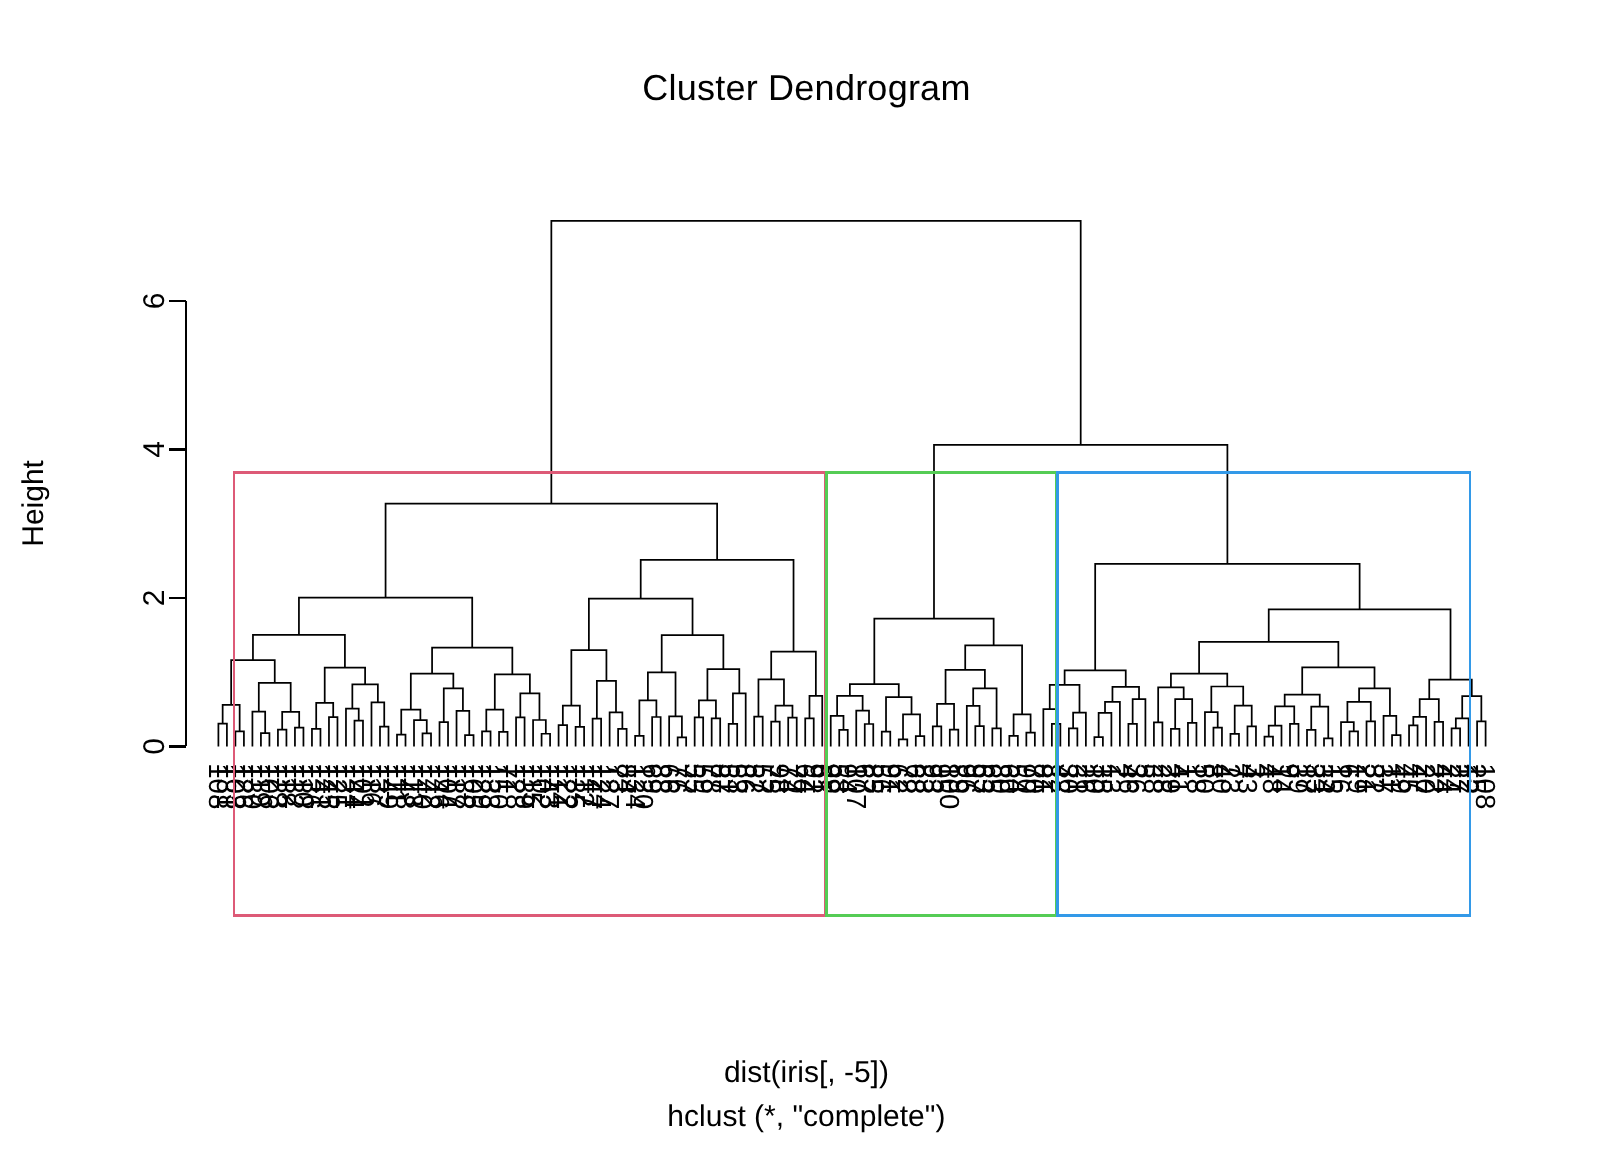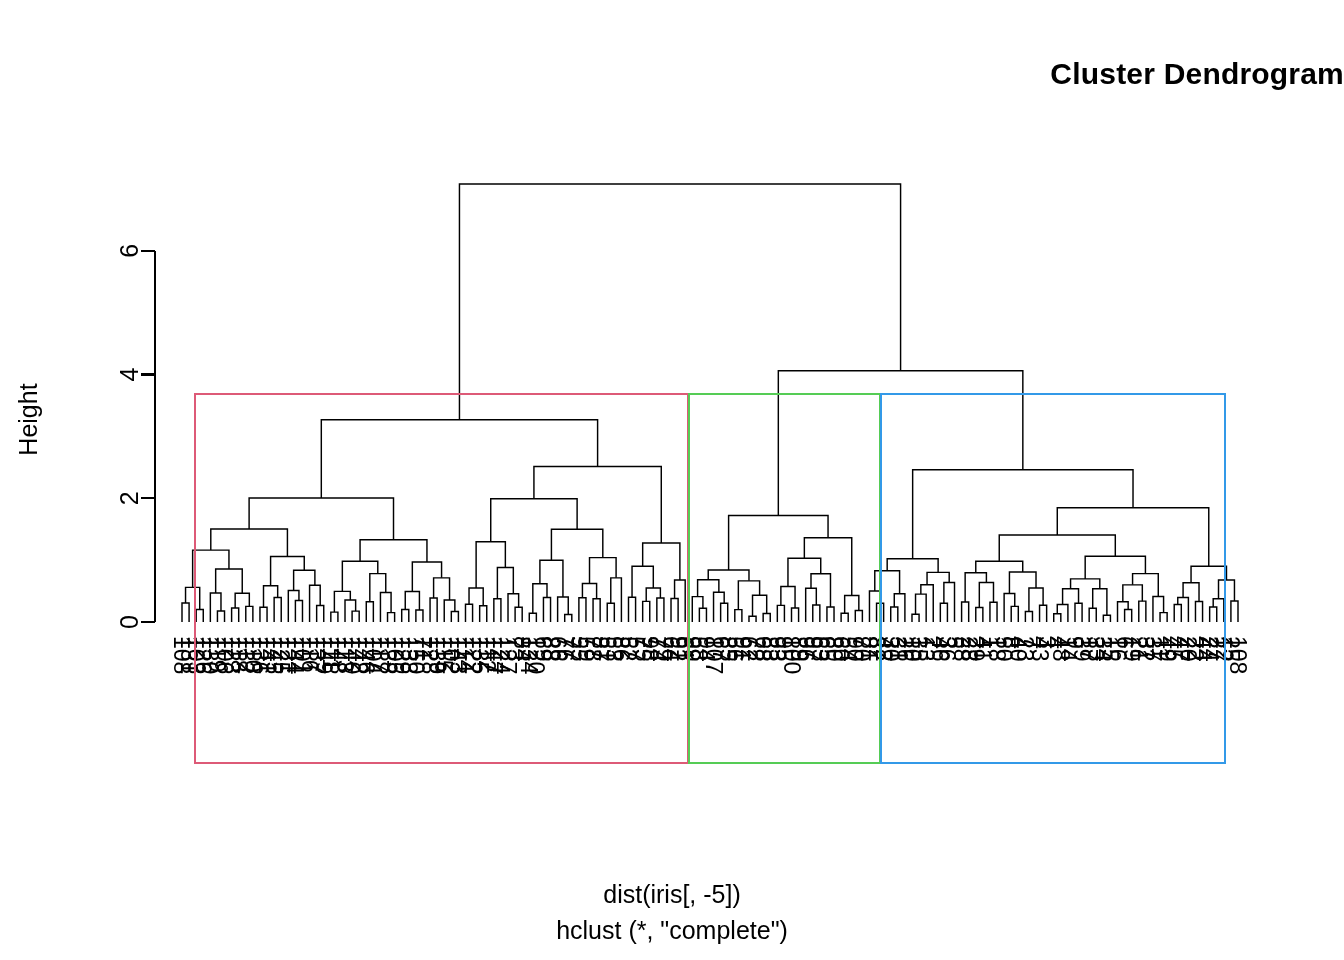--- a/index.html
+++ b/index.html
@@ -19,23 +19,23 @@
     position: relative;
     width: 1344px;
     height: 960px;
     background: #ffffff;
   }
   #plot-title {
     position: absolute;
     left: 0;
     top: 57px;
     width: 1344px;
-    text-align: right;
+    text-align: center;
     font-size: 30px;
-    font-weight: bold;
+    font-weight: normal;
     font-family: "Liberation Sans", sans-serif;
     letter-spacing: 0.2px;
     color: #000000;
   }
   #ylab {
     position: absolute;
     left: -32px;
     top: 405px;
     width: 120px;
     text-align: center;

